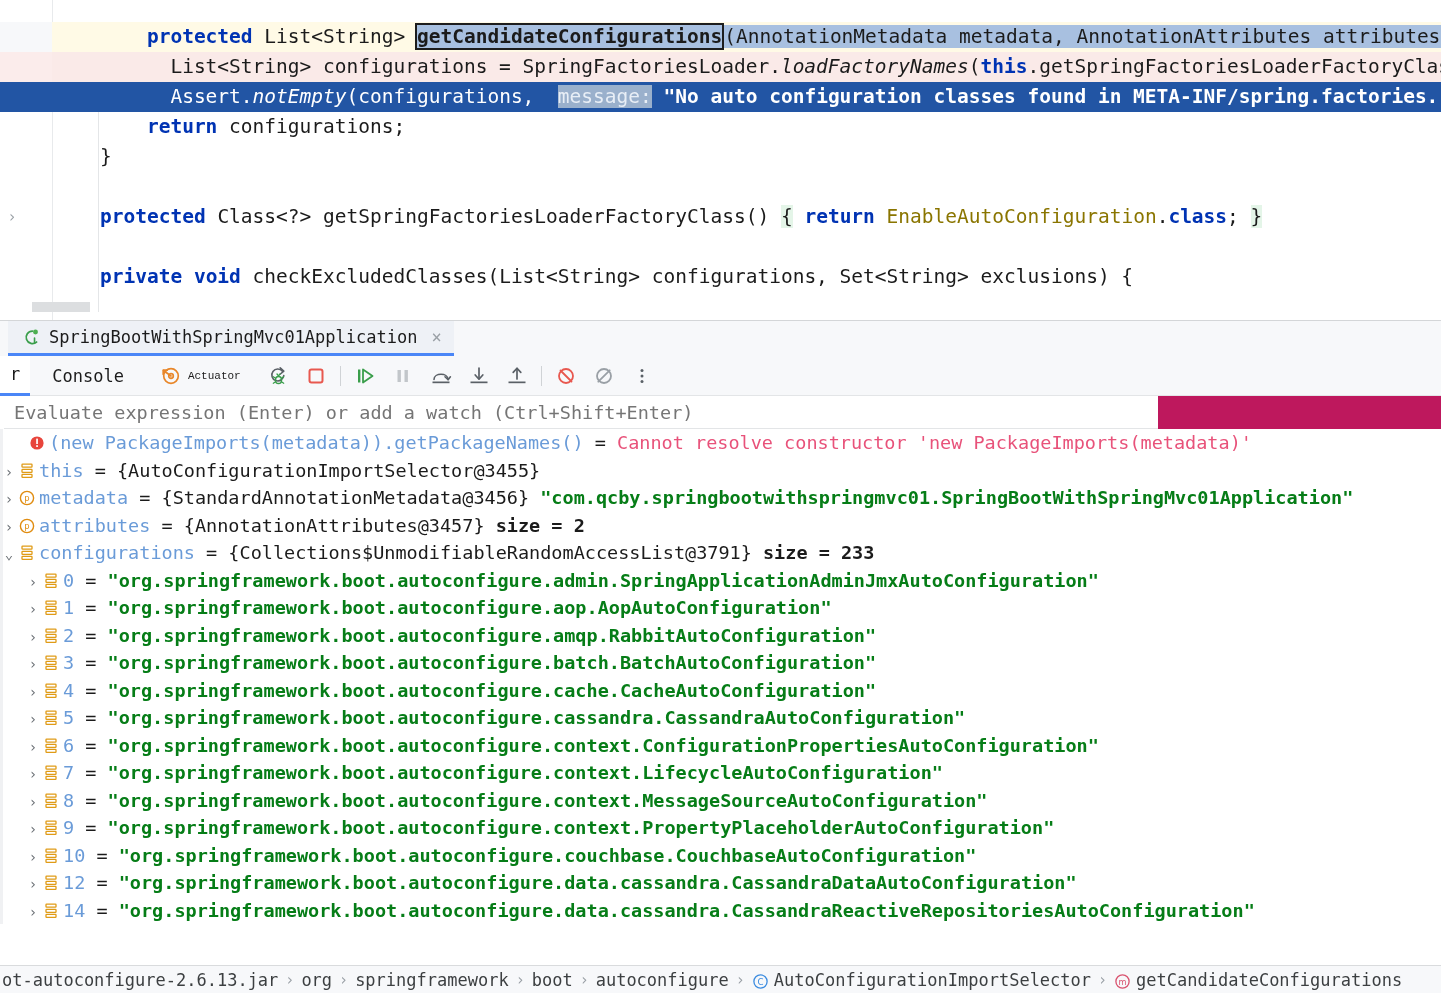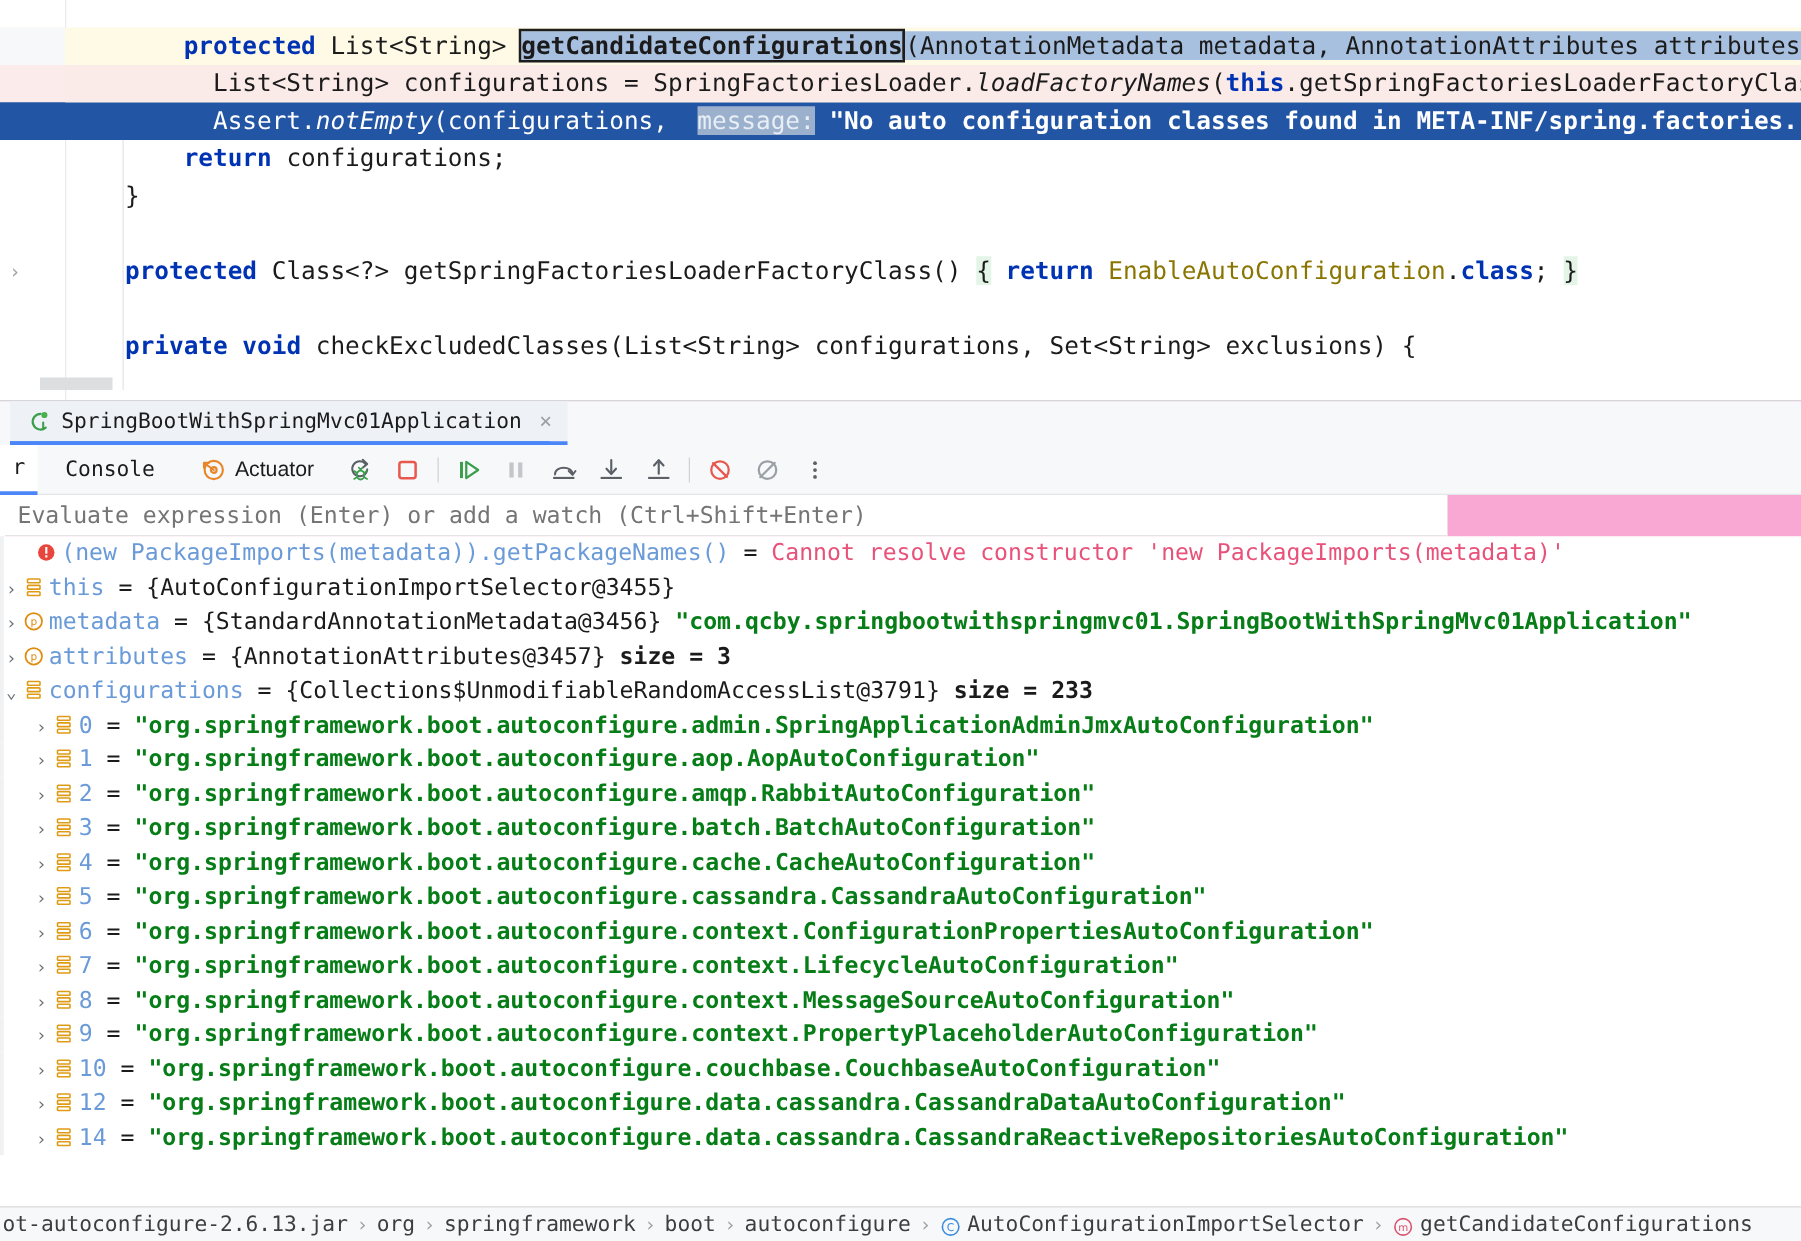--- a/index.html
+++ b/index.html
@@ -52,21 +52,21 @@
   .msg-chip { background:#9ab0cc; color:#e8eef6; font-style:normal; }
   .caret { display:inline-block; width:2px; height:22px; background:#1b1b1b;
            vertical-align:-4px; }
   .fold-arrow { position:absolute; left:4px; width:16px; height:30px; color:#9aa0a6;
                 font-size:15px; line-height:30px; text-align:center; }
   .scroll-chip { position:absolute; left:32px; width:58px; height:10px; background:#dcdee0; }
 
   
   .debug {
     position:absolute; left:0; top:320px; width:1441px; height:645px;
-    background:#f9a8d4; border-top:1px solid #d4d6d8;
+    background:#be185d; border-top:1px solid #d4d6d8;
   }
   .runtab-bar { position:absolute; left:0; top:0; width:1441px; height:35px; background:#f7f8fa; }
   .runtab {
     position:absolute; left:8px; top:0; height:35px;
     display:flex; align-items:center; gap:8px;
     padding:0 12px 0 14px; background:#eef1f6;
     border-bottom:3px solid #4a86f7;
     font-family:"DejaVu Sans Mono", monospace; font-size:17px; color:#1b1b1b;
   }
   .runtab-title { white-space:nowrap; }
@@ -76,21 +76,21 @@
     position:absolute; left:0; top:35px; width:1441px; height:40px;
     background:#f7f8fa; display:flex; align-items:center;
     border-bottom:1px solid #e3e5e7;
   }
   .tb-tab {
     font-family:"DejaVu Sans Mono", monospace; font-size:17px; color:#1b1b1b;
     padding:0 10px; height:40px; display:flex; align-items:center;
   }
   .tb-tab.active { background:#ffffff; border-bottom:3px solid #4a86f7; }
   .tb-item { display:flex; align-items:center; gap:6px; padding:0 8px; height:40px; }
-  .tb-label { font-family:Liberation Sans, sans-serif; font-size:17px; color:#1b1b1b; }
+  .tb-label { font-family:Liberation Mono, monospace; font-size:11px; color:#1b1b1b; }
   .tb-sep { width:1px; height:20px; background:#d0d3d6; margin:0 5px; }
   .tb-icon { width:22px; height:22px; display:inline-block; }
 
   .evalbar {
     position:absolute; left:0; top:75px; width:1158px; height:33px;
     background:#ffffff; border-bottom:1px solid #e3e5e7;
     display:flex; align-items:center;
   }
   .evalbar-accent { position:absolute; left:0; top:0; width:4px; height:33px; background:#ffffff; }
   .eval-input {
@@ -300,21 +300,21 @@
                 <rect x="4" y="7.3" width="10" height="3" rx="0.6" fill="none" stroke="#e09b16" stroke-width="1.3"></rect>
                 <rect x="4" y="12.4" width="10" height="3" rx="0.6" fill="none" stroke="#e09b16" stroke-width="1.3"></rect>
               </svg></span><span class="vname">this</span><span class="veq"> = </span><span class="vval">{AutoConfigurationImportSelector@3455}</span><span class="vstr"></span><span class="vsize"></span></div>
           <div class="vrow"><span class="vleftbar"></span><span class="twisty">›</span><span class="ic"><svg viewBox="0 0 18 18" width="18" height="18">
                 <circle cx="9" cy="9" r="6.6" fill="none" stroke="#e08c10" stroke-width="1.4"></circle>
                 <text x="9" y="12.4" font-size="8.4" font-family="DejaVu Sans, sans-serif" fill="#e08c10" text-anchor="middle">p</text>
               </svg></span><span class="vname">metadata</span><span class="veq"> = </span><span class="vval">{StandardAnnotationMetadata@3456}</span><span class="vstr"> "com.qcby.springbootwithspringmvc01.SpringBootWithSpringMvc01Application"</span><span class="vsize"></span></div>
           <div class="vrow"><span class="vleftbar"></span><span class="twisty">›</span><span class="ic"><svg viewBox="0 0 18 18" width="18" height="18">
                 <circle cx="9" cy="9" r="6.6" fill="none" stroke="#e08c10" stroke-width="1.4"></circle>
                 <text x="9" y="12.4" font-size="8.4" font-family="DejaVu Sans, sans-serif" fill="#e08c10" text-anchor="middle">p</text>
-              </svg></span><span class="vname">attributes</span><span class="veq"> = </span><span class="vval">{AnnotationAttributes@3457}</span><span class="vstr"></span><span class="vsize">  size = 3</span></div>
+              </svg></span><span class="vname">attributes</span><span class="veq"> = </span><span class="vval">{AnnotationAttributes@3457}</span><span class="vstr"></span><span class="vsize">  size = 2</span></div>
           <div class="vrow"><span class="vleftbar"></span><span class="twisty">⌄</span><span class="ic"><svg viewBox="0 0 18 18" width="18" height="18">
                 <rect x="4" y="2.2" width="10" height="3" rx="0.6" fill="none" stroke="#e09b16" stroke-width="1.3"></rect>
                 <rect x="4" y="7.3" width="10" height="3" rx="0.6" fill="none" stroke="#e09b16" stroke-width="1.3"></rect>
                 <rect x="4" y="12.4" width="10" height="3" rx="0.6" fill="none" stroke="#e09b16" stroke-width="1.3"></rect>
               </svg></span><span class="vname">configurations</span><span class="veq"> = </span><span class="vval">{Collections$UnmodifiableRandomAccessList@3791}</span><span class="vstr"></span><span class="vsize">  size = 233</span></div>
           <div class="vrow" style="padding-left: 24px;"><span class="vleftbar"></span><span class="twisty">›</span><span class="ic"><svg viewBox="0 0 18 18" width="18" height="18">
                 <rect x="4" y="2.2" width="10" height="3" rx="0.6" fill="none" stroke="#e09b16" stroke-width="1.3"></rect>
                 <rect x="4" y="7.3" width="10" height="3" rx="0.6" fill="none" stroke="#e09b16" stroke-width="1.3"></rect>
                 <rect x="4" y="12.4" width="10" height="3" rx="0.6" fill="none" stroke="#e09b16" stroke-width="1.3"></rect>
               </svg></span><span class="vidx">0</span><span class="veq"> = </span><span class="vstr">"org.springframework.boot.autoconfigure.admin.SpringApplicationAdminJmxAutoConfiguration"</span></div>

